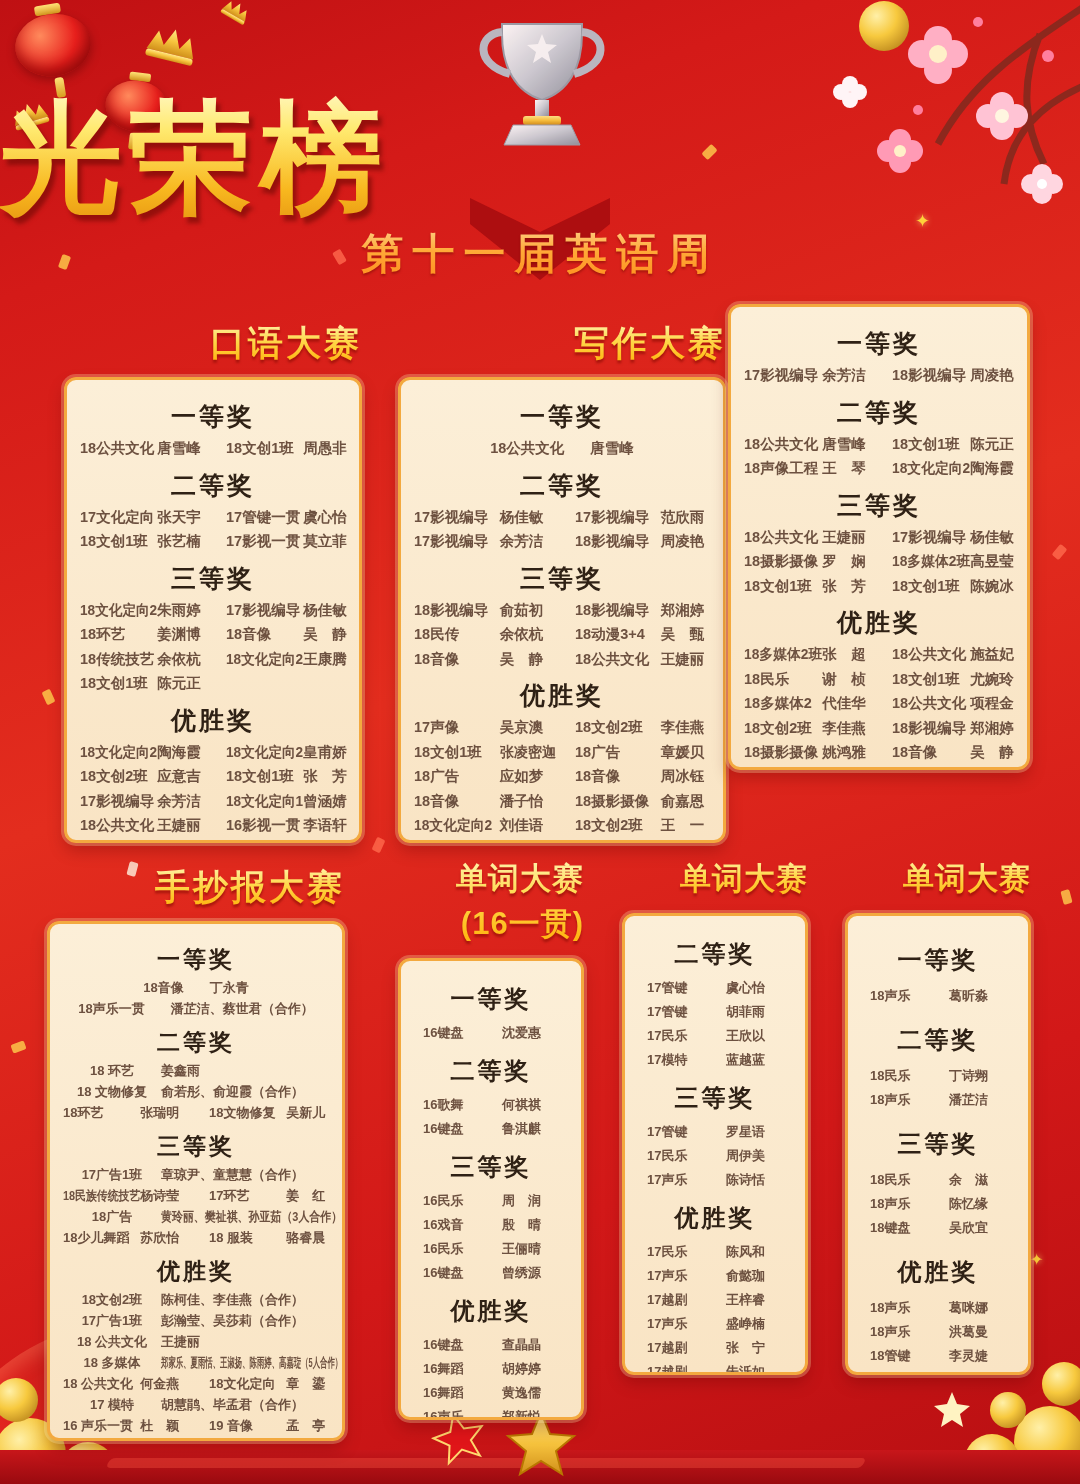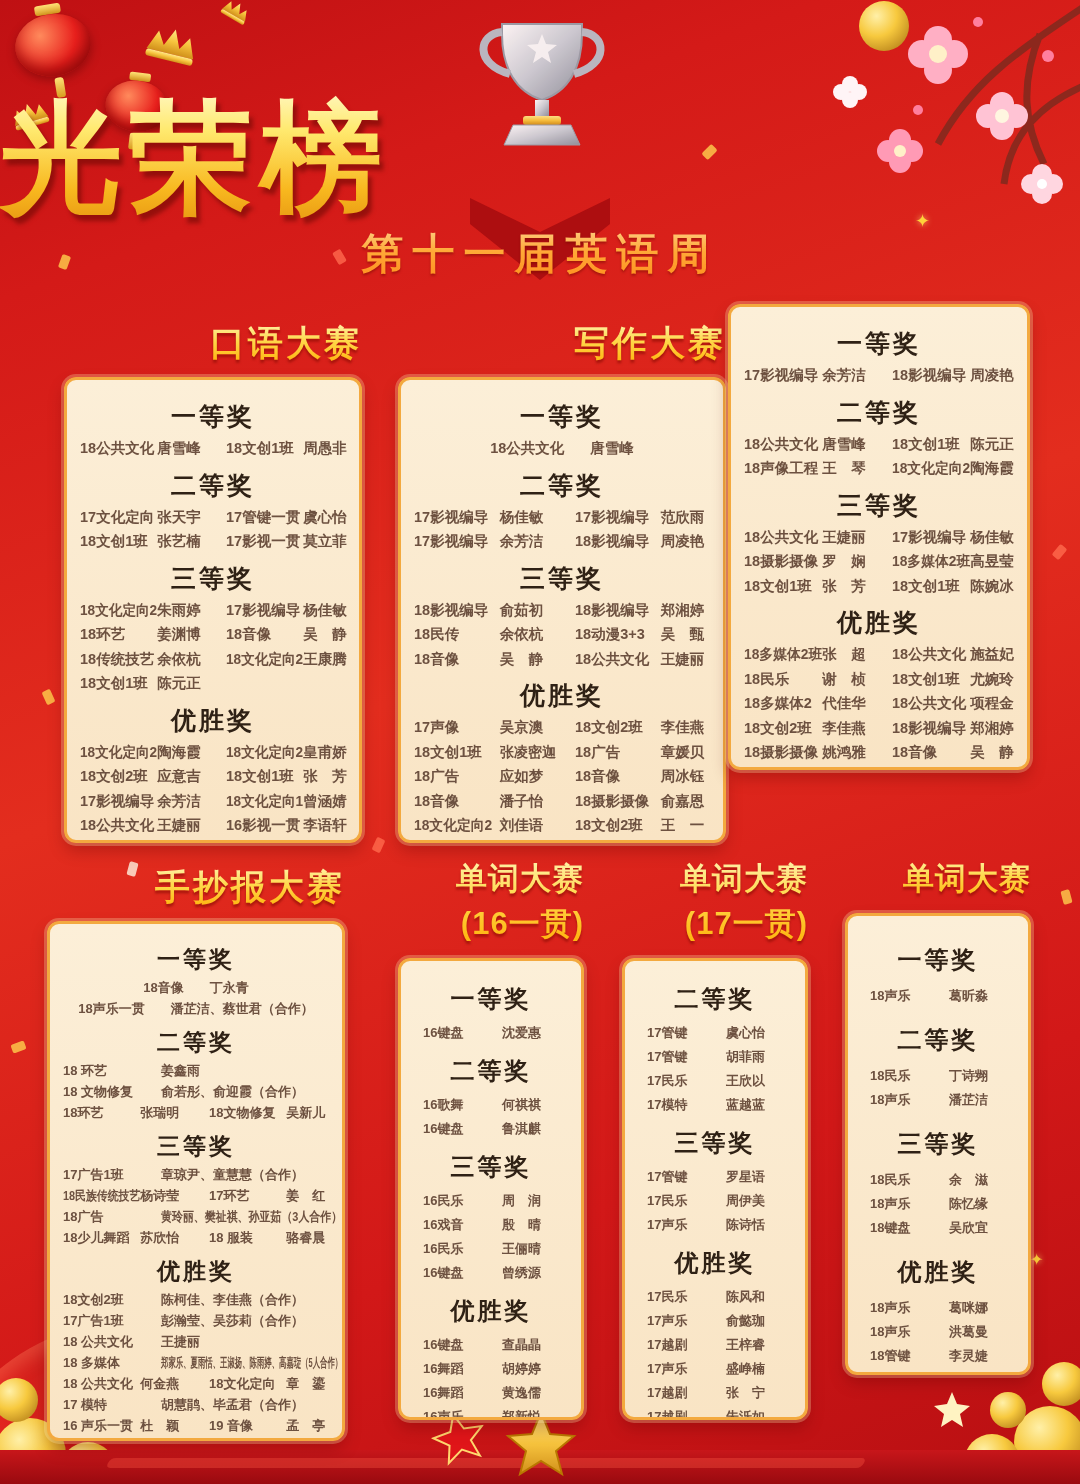--- a/index.html
+++ b/index.html
@@ -63,21 +63,21 @@
   .row{color:#6d5140;font-weight:700;font-size:14.5px;line-height:24.5px;}
   .p4 .row{font-size:13px;line-height:21px;}
   .narrow .row{font-size:13px;line-height:24px;}
   .row .cls,.row .nm{display:block;white-space:nowrap;}
   .row.p,.row.l{display:flex;}
   .row.p .half,.row.l .half{flex:1;display:flex;min-width:0;padding-left:13px;}
   .row.p .half .cls,.row.l .half .cls{width:58%;flex:none;}
   .row.p .half .nm,.row.l .half .nm{flex:1;min-width:0;}
   .row.c{display:flex;justify-content:center;gap:26px;}
   .row.w{display:flex;padding-left:13px;}
-  .row.w .cls{flex:0 0 98px;}
+  .row.w .cls{flex:0 0 98px;text-align:center;}
   .row.w .nm{flex:1;min-width:0;}
   .row.s{display:flex;padding-left:22px;}
   .row.s .cls{flex:0 0 50%;}
   .row.s .nm{flex:1;min-width:0;}
   
   .lantern{position:absolute;z-index:1;}
   .lantern .cap,.lantern .tail{display:block;margin:0 auto;background:linear-gradient(#ffe177,#d89b1f);border-radius:3px;}
   .lantern .cap{width:26px;height:10px;}
   .lantern .body{display:block;width:76px;height:62px;border-radius:50%;
     background:radial-gradient(circle at 35% 32%,#ff8a5c,#e81f1c 55%,#a30b10);
@@ -435,21 +435,21 @@
           <span class="cls">18影视编导</span>
           <span class="nm">郑湘婷</span>
         </div>
       </div>
       <div class="row p">
         <div class="half">
           <span class="cls">18民传</span>
           <span class="nm">余依杭</span>
         </div>
         <div class="half">
-          <span class="cls">18动漫3+3</span>
+          <span class="cls">18动漫3+4</span>
           <span class="nm">吴　甄</span>
         </div>
       </div>
       <div class="row p">
         <div class="half">
           <span class="cls">18音像</span>
           <span class="nm">吴　静</span>
         </div>
         <div class="half">
           <span class="cls">18公共文化</span>
@@ -788,21 +788,20 @@
       </div>
       <div class="row s">
         <span class="cls">16声乐</span>
         <span class="nm">郑新悦</span>
       </div>
     </div>
 </section>
 <section class="panel p6 narrow">
   <h2 class="panel-head">
       <div class="head-line">单词大赛</div>
-      <div class="head-line">(17一贯)</div>
     </h2>
   <div class="panel-box">
       <div class="award-title">二等奖</div>
       <div class="row s">
         <span class="cls">17管键</span>
         <span class="nm">虞心怡</span>
       </div>
       <div class="row s">
         <span class="cls">17管键</span>
         <span class="nm">胡菲雨</span>

